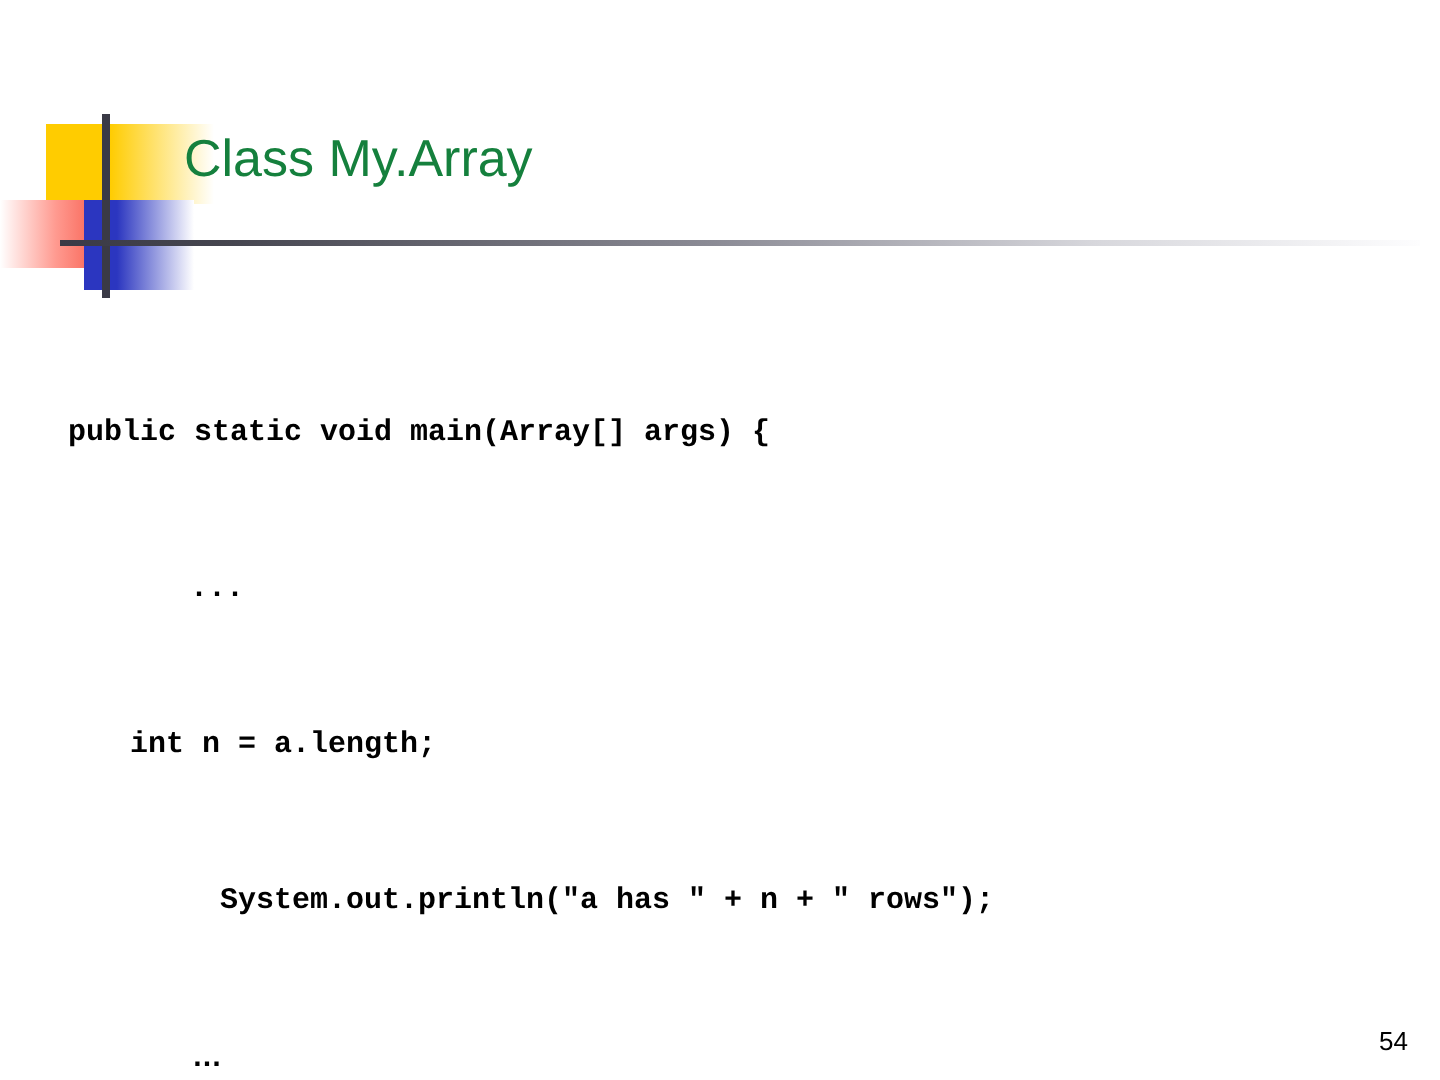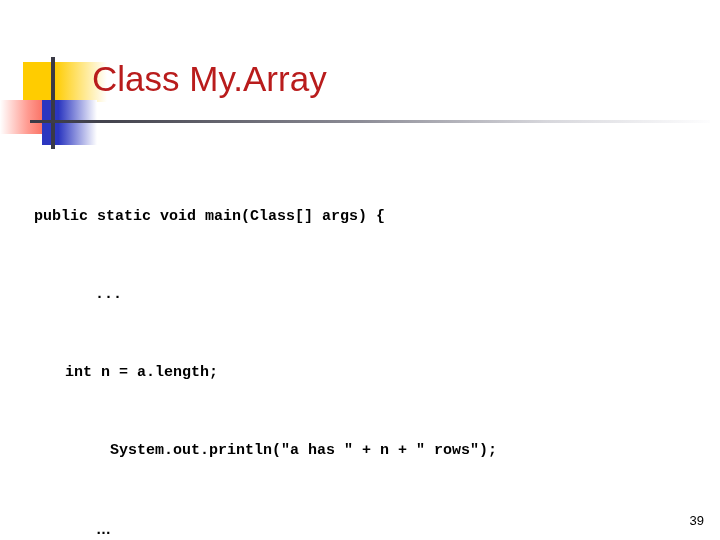--- a/index.html
+++ b/index.html
@@ -69,23 +69,23 @@
     width: 680px;
     height: 3px;
     background: linear-gradient(to right, #3a3a46 0%, #45454f 12%, #8b8b95 48%, #d7d7dc 76%, #fdfdfe 100%);
   }
 
   
   #title {
     position: absolute;
     left: 92px;
     top: 57px;
-    font-size: 35px;
+    font-size: 26px;
     line-height: 44px;
-    color: #b91c1c;
+    color: #15803d;
     white-space: nowrap;
     letter-spacing: 0px;
   }
 
   
   #code {
     position: absolute;
     left: 0;
     top: 152px;
     width: 720px;
@@ -125,23 +125,23 @@
     <div class="sq sq-red"></div>
     <div class="sq sq-blue"></div>
     <div class="rule-v"></div>
   </div>
 
   <div id="rule-h"></div>
 
   <div id="title">Class My.Array</div>
 
   <div id="code">
-    <span class="code-line ln-1">public static void main(Class[] args) {</span>
+    <span class="code-line ln-1">public static void main(Array[] args) {</span>
     <span class="code-line ln-2">...</span>
     <span class="code-line ln-3">int n = a.length;</span>
     <span class="code-line ln-4">System.out.println("a has " + n + " rows");</span>
     <span class="code-line ln-5">…</span>
     
   </div>
 
-  <div id="page-number">39</div>
+  <div id="page-number">54</div>
 
 </div>
 
 </body></html>

